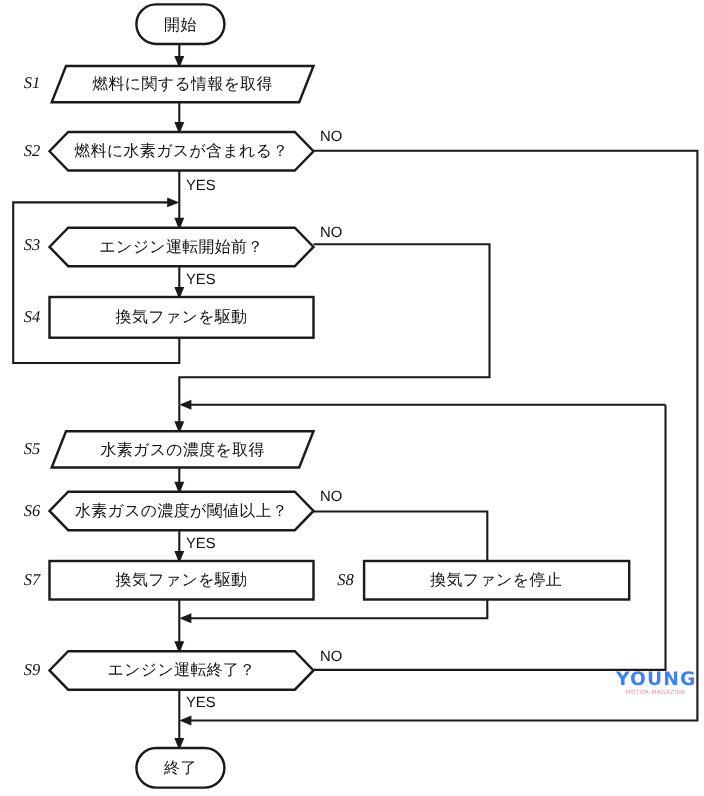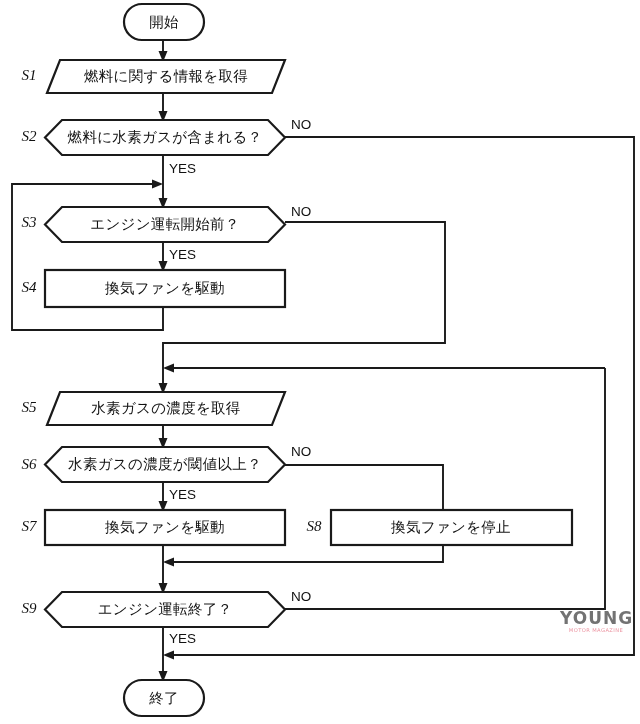--- a/index.html
+++ b/index.html
@@ -50,21 +50,21 @@
     right:8px;bottom:8px;
     width:72px;height:26px;
     text-align:center;
     line-height:1;
     user-select:none;
   }
   .wm-main{
     font-size:17px;
     font-weight:bold;
     letter-spacing:1px;
-    color:#737373;
+    color:#3b82f6;
     font-family:"DejaVu Sans",sans-serif;
     display:block;
   }
   .wm-sub{
     font-size:5.2px;
     letter-spacing:0.4px;
     color:#eb93a0;
     display:block;
     margin-top:1px;
     font-family:"DejaVu Sans",sans-serif;

